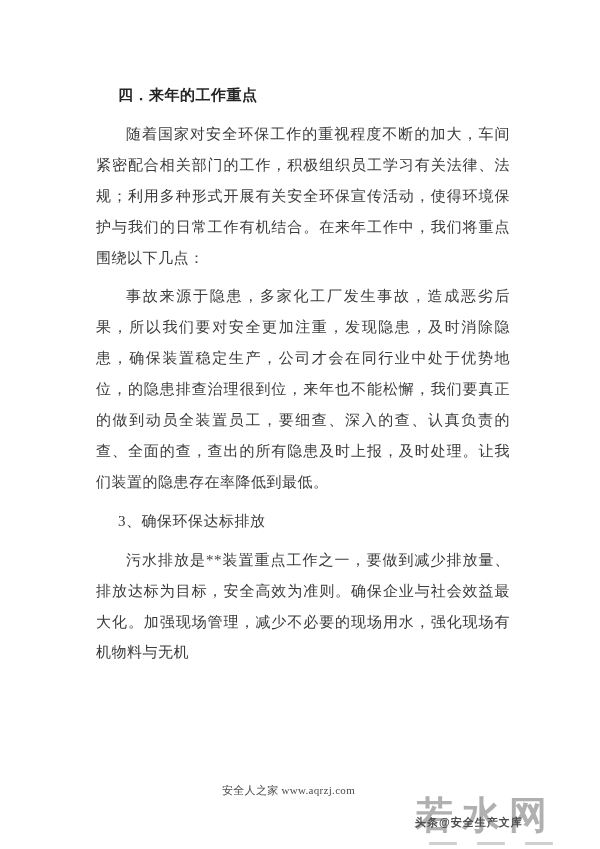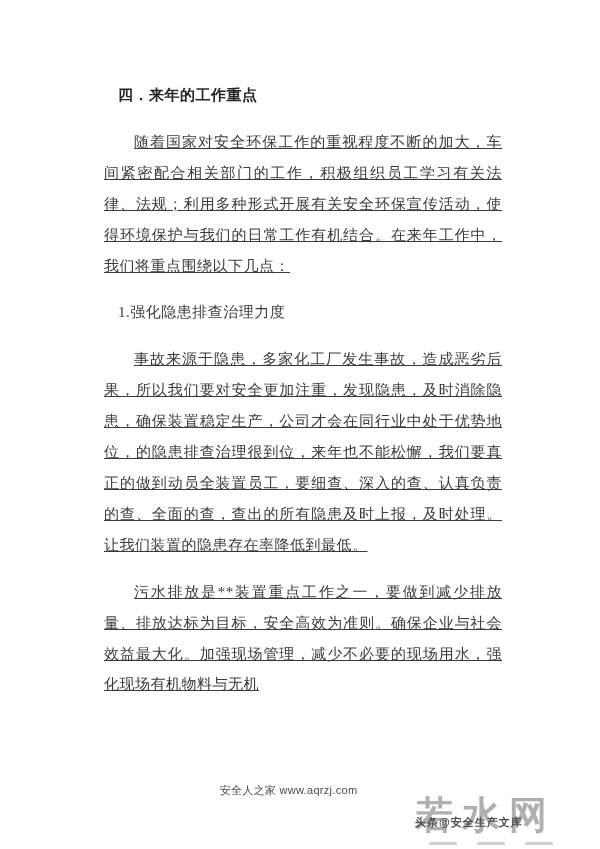--- a/index.html
+++ b/index.html
@@ -27,34 +27,33 @@
     text-align: justify;
   }
   .doc-title {
     font-weight: bold;
     color: #252525;
     text-indent: 2em;
     margin: 0;
   }
   .doc-par {
     text-indent: 2em;
-    margin: 16px;
-    text-decoration: underline;
+    margin: 8px;
   }
   .doc-item {
     text-indent: 2em;
     margin: 0;
   }
   .footer {
     position: absolute;
     left: 0;
     right: 0;
     top: 783px;
     text-align: center;
-    font-family: Liberation Sans, sans-serif;
+    font-family: Liberation Serif, serif;
     font-size: 11px;
     color: #4a4a4a;
     letter-spacing: 0.3px;
   }
   .watermark {
     position: absolute;
     right: 4px;
     top: 796px;
     width: 158px;
     height: 52px;
@@ -95,22 +94,22 @@
   }
 </style>
 </head>
 <body>
 
 <div class="page">
 
   <div class="doc-content">
     <p class="doc-title">四．来年的工作重点</p>
     <p class="doc-par">随着国家对安全环保工作的重视程度不断的加大，车间紧密配合相关部门的工作，积极组织员工学习有关法律、法规；利用多种形式开展有关安全环保宣传活动，使得环境保护与我们的日常工作有机结合。在来年工作中，我们将重点围绕以下几点：</p>
-    <p class="doc-item">1.强化隐患排查治理力度</p>
     <p class="doc-par">事故来源于隐患，多家化工厂发生事故，造成恶劣后果，所以我们要对安全更加注重，发现隐患，及时消除隐患，确保装置稳定生产，公司才会在同行业中处于优势地位，的隐患排查治理很到位，来年也不能松懈，我们要真正的做到动员全装置员工，要细查、深入的查、认真负责的查、全面的查，查出的所有隐患及时上报，及时处理。让我们装置的隐患存在率降低到最低。</p>
+    <p class="doc-item">3、确保环保达标排放</p>
     <p class="doc-par">污水排放是**装置重点工作之一，要做到减少排放量、排放达标为目标，安全高效为准则。确保企业与社会效益最大化。加强现场管理，减少不必要的现场用水，强化现场有机物料与无机</p>
   </div>
 
   <div class="footer">安全人之家 www.aqrzj.com</div>
 
   <div class="watermark">
     <div class="wm-brand">若水网</div>
     <div class="wm-credit">头条@安全生产文库</div>
     <div class="wm-fineprint">
       <i></i>

